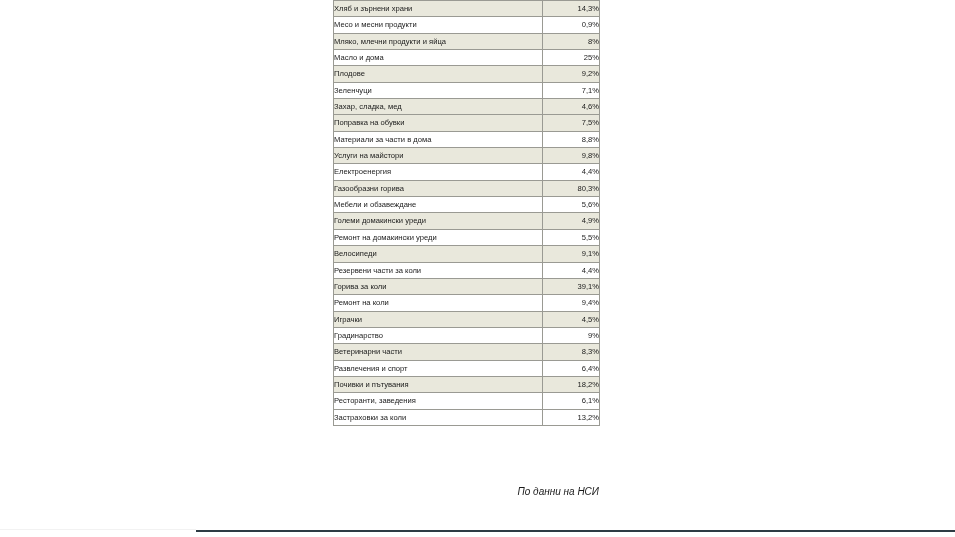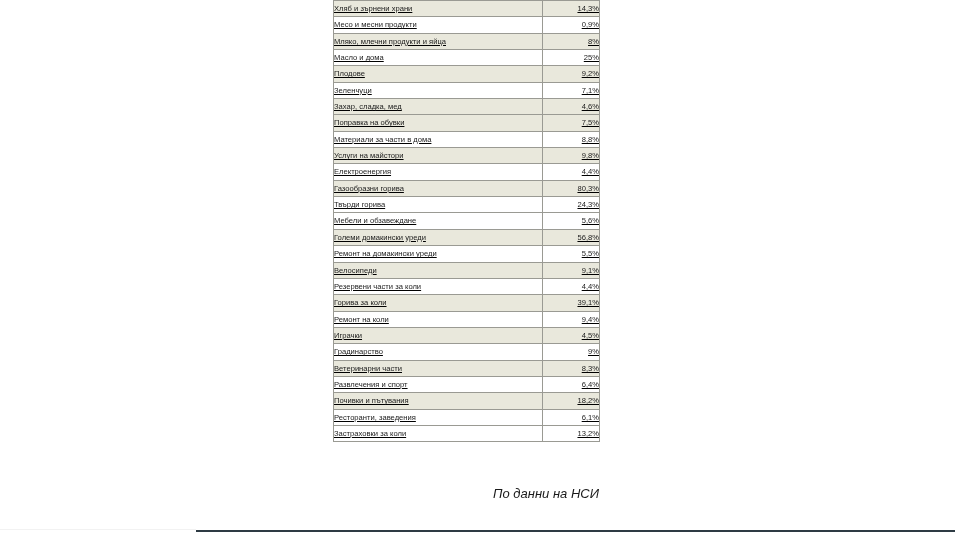--- a/index.html
+++ b/index.html
@@ -29,21 +29,20 @@
     left: 333px;
     top: 0px;
     width: 266px;
   }
 
   table.price-table {
     border-collapse: collapse;
     width: 266px;
     table-layout: fixed;
     background: #86efac;
-    text-decoration: underline;
   }
 
   table.price-table td {
     height: 15.35px;
     line-height: 15.35px;
     padding: 0;
     font-size: 7.6px;
     color: #1a1a1a;
     border: 1px solid #9a9a93;
     border-top-width: 0;
@@ -72,21 +71,21 @@
   tr.plain td { background: #ffffff; }
 
   
   #source-note {
     position: absolute;
     left: 333px;
     top: 486px;
     width: 266px;
     text-align: right;
     padding-right: 2px;
-    font-size: 13px;
+    font-size: 10px;
     font-style: italic;
     color: #1a1a1a;
     font-family: "Liberation Sans", sans-serif;
   }
 
   
   #bottom-rule {
     position: absolute;
     left: 196px;
     top: 530px;
@@ -153,30 +152,26 @@
           </tr>
           <tr class="plain">
             <td class="cat">Електроенергия</td>
             <td class="val">4,4%</td>
           </tr>
           <tr class="tint">
             <td class="cat">Газообразни горива</td>
             <td class="val">80,3%</td>
           </tr>
           <tr class="plain">
-            <td class="cat">Твърди горива</td>
-            <td class="val">24,3%</td>
-          </tr>
-          <tr class="plain">
             <td class="cat">Мебели и обзавеждане</td>
             <td class="val">5,6%</td>
           </tr>
           <tr class="tint">
             <td class="cat">Големи домакински уреди</td>
-            <td class="val">56,8%</td>
+            <td class="val">4,9%</td>
           </tr>
           <tr class="plain">
             <td class="cat">Ремонт на домакински уреди</td>
             <td class="val">5,5%</td>
           </tr>
           <tr class="tint">
             <td class="cat">Велосипеди</td>
             <td class="val">9,1%</td>
           </tr>
           <tr class="plain">

